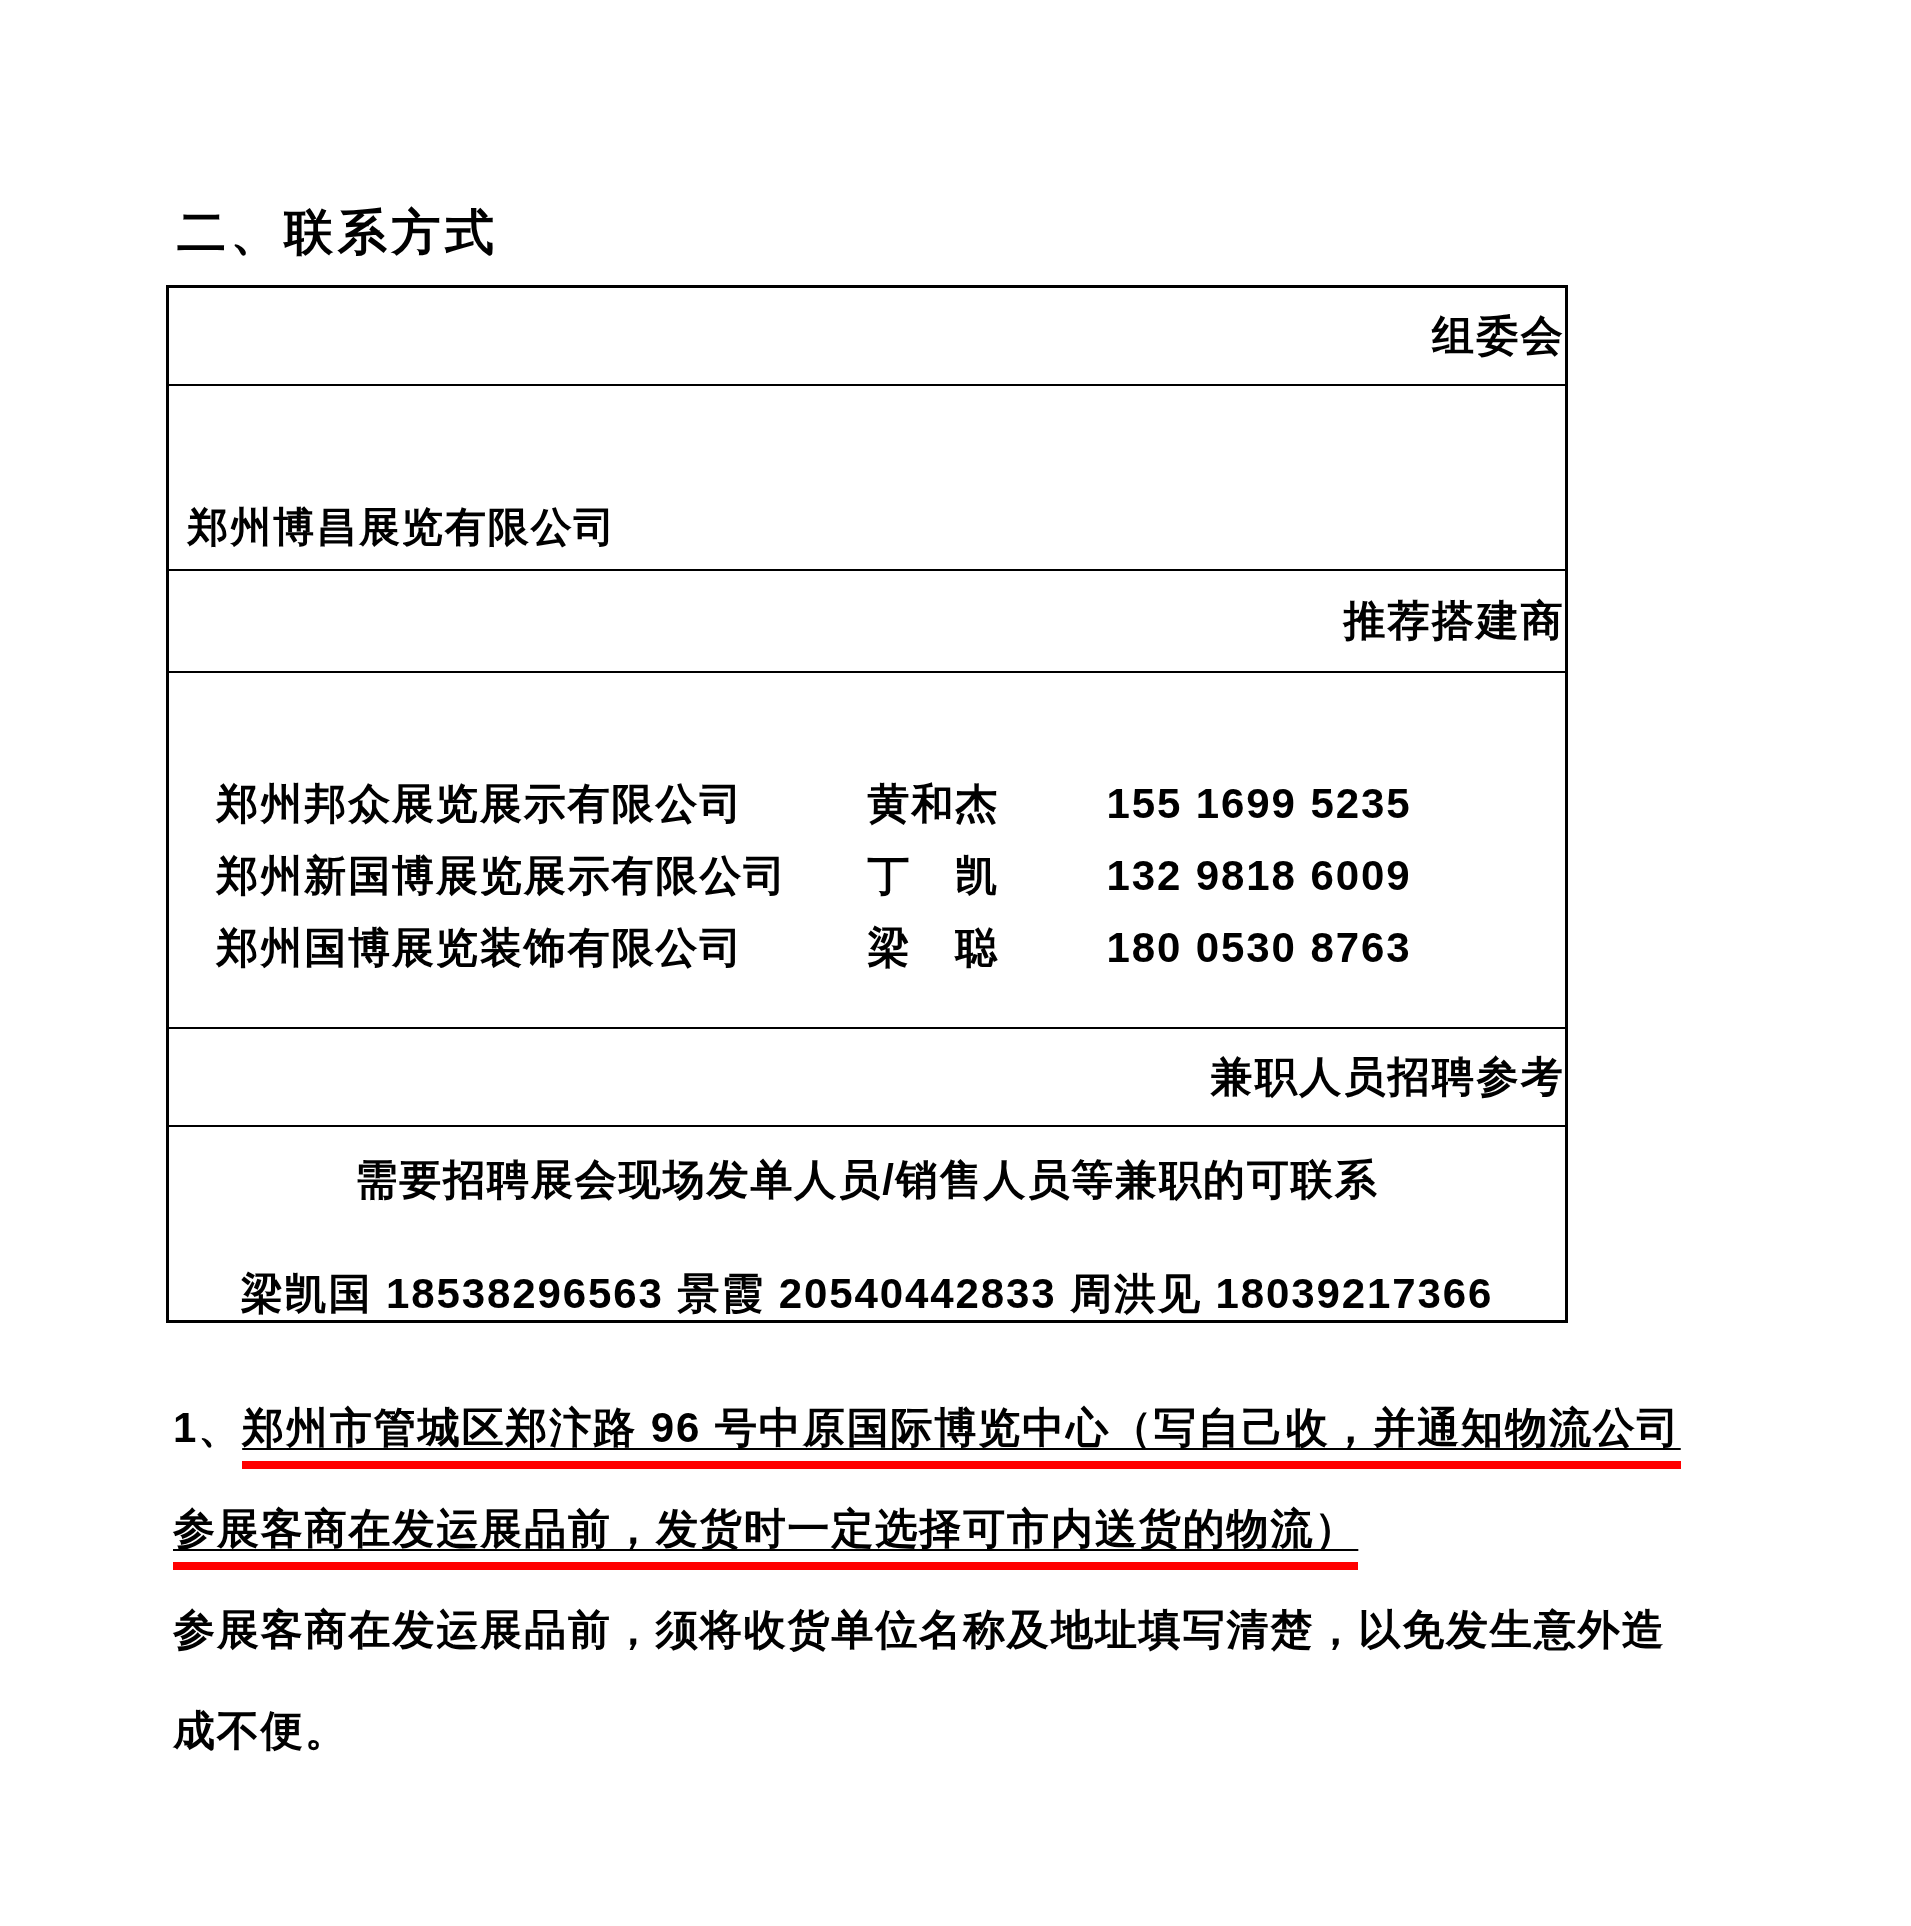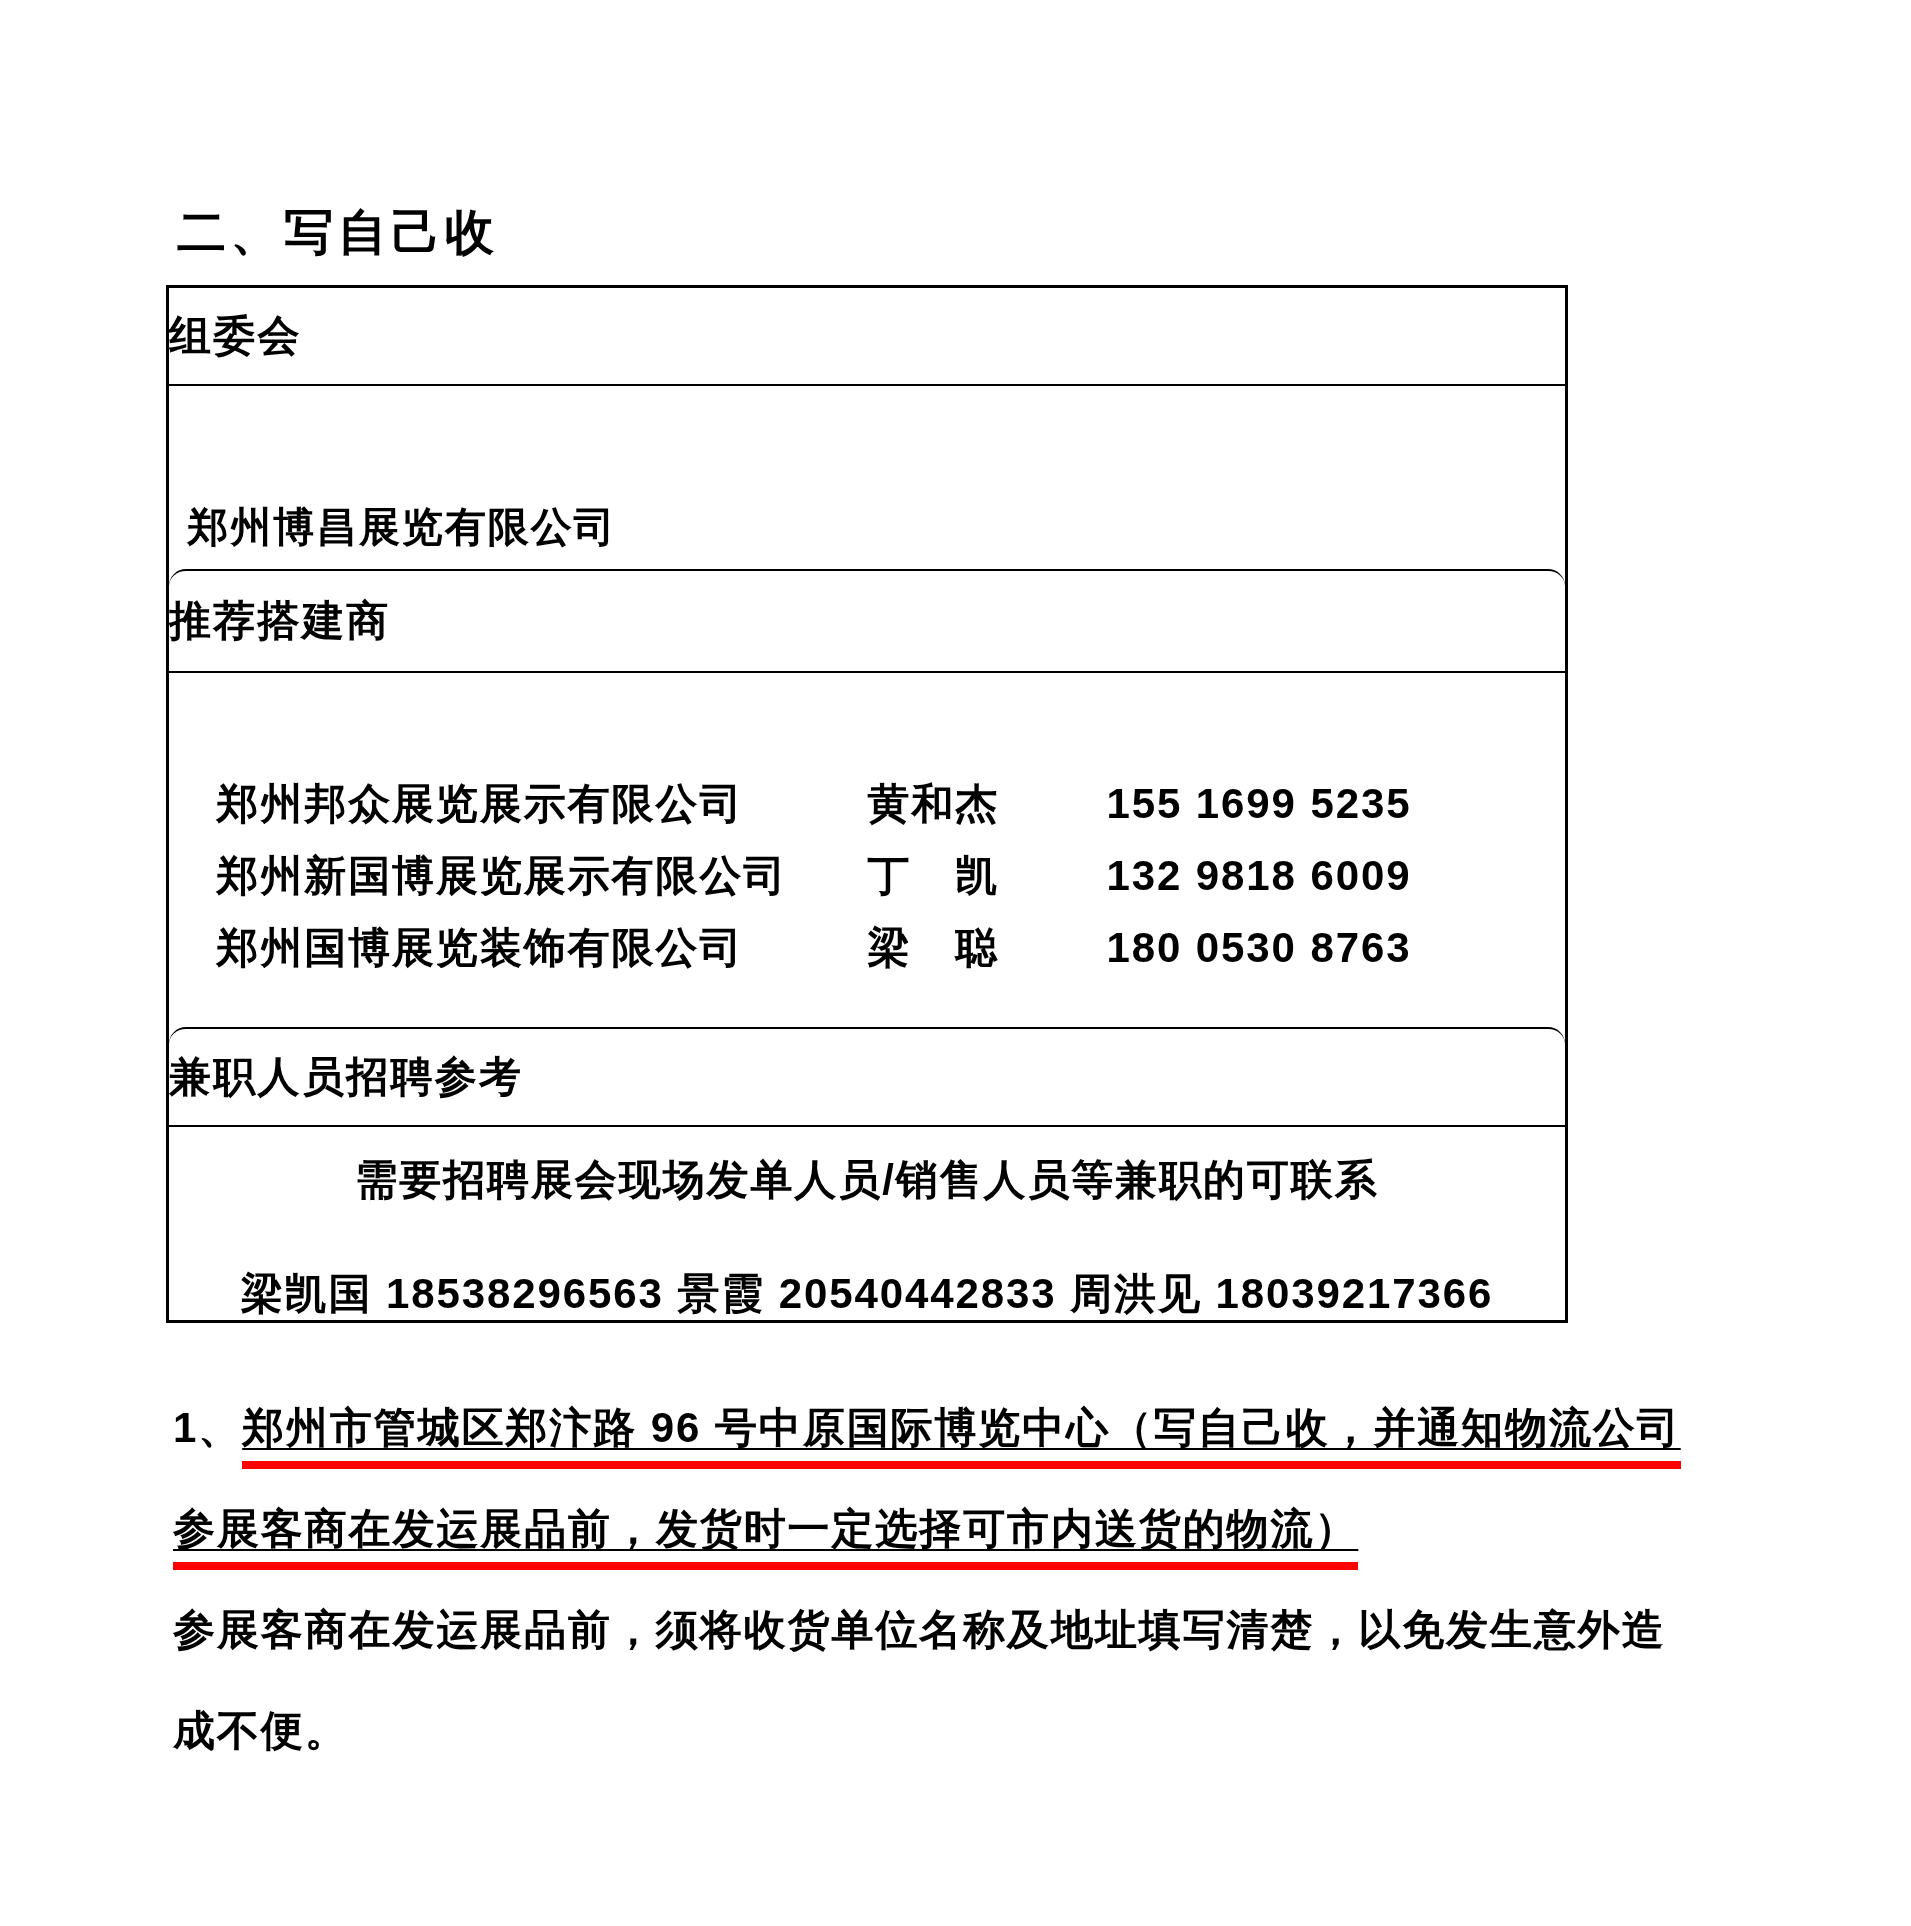--- a/index.html
+++ b/index.html
@@ -23,22 +23,22 @@
   
   #contact-table {
     position:absolute; left:166px; top:285px; width:1402px;
     border:3.1px solid #000;
     box-sizing:border-box;
     background:#fff;
   }
   .trow { box-sizing:border-box; border-top:2.3px solid #000; overflow:hidden; }
   .trow:first-child { border-top:none; }
   .row-center {
-    display:flex; align-items:center; justify-content:flex-start;
-    font-size:42px; letter-spacing:2.3px;border-radius:17px;
+    display:flex; align-items:center; justify-content:flex-end;
+    font-size:42px; letter-spacing:2.3px;
   }
   #row-organizer-header { height:96px; }
   #row-organizer-info {
     height:185px;
     padding:10.8px 15.4px 0 18.5px;
     font-size:41px; line-height:52px; letter-spacing:1.9px;
     white-space:pre;
   }
   #row-builder-header { height:102px; }
   #row-builders { height:356px; padding-top:109px; }
@@ -74,21 +74,21 @@
     text-decoration:underline;
     text-decoration-thickness:1.9px;
     text-underline-offset:6.2px;
     border-bottom:8.5px solid #ff0000;
     padding-bottom:9.2px;
   }
 </style>
 </head>
 <body>
 
-<div id="contact-heading" class="sec-heading">二、写自己收</div>
+<div id="contact-heading" class="sec-heading">二、联系方式</div>
 
 <div id="contact-table">
 
   <div class="trow row-center" id="row-organizer-header">
     <span>组委会</span>
   </div>
 
   <div class="trow" id="row-organizer-info">
     <div>郑州博昌展览有限公司</div>
     

